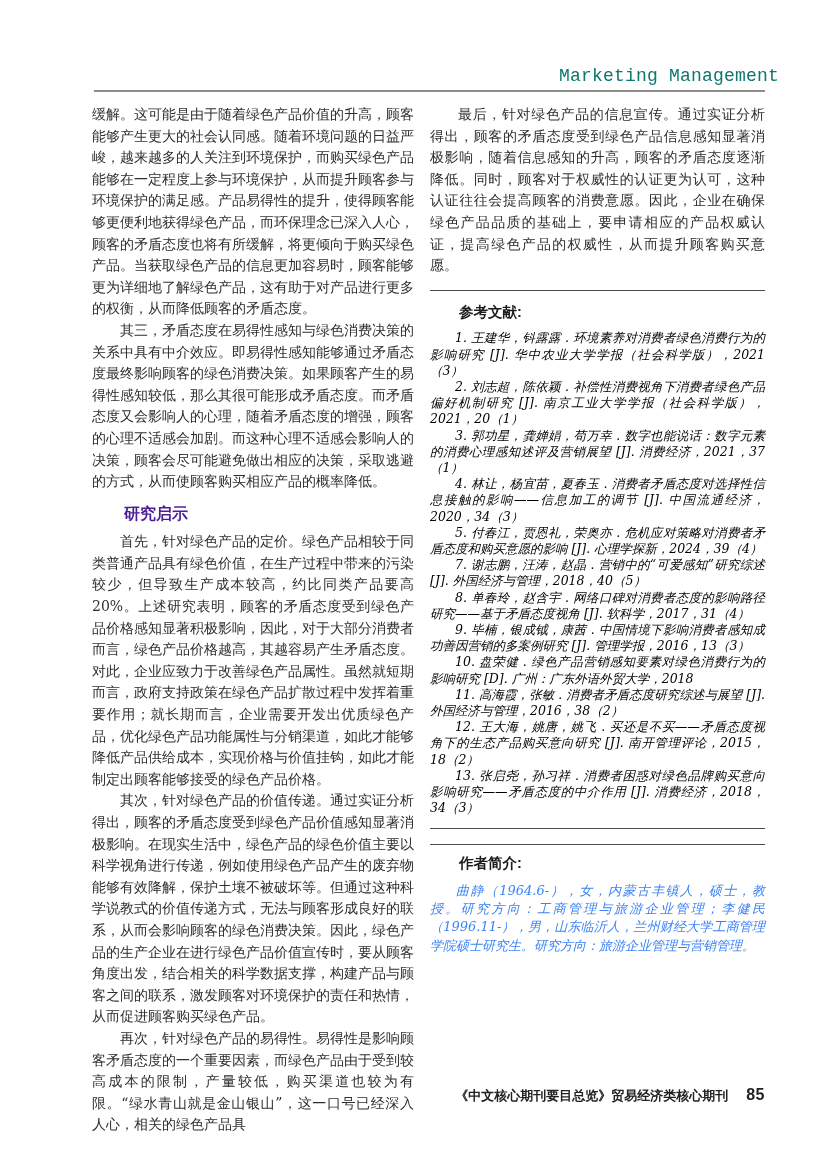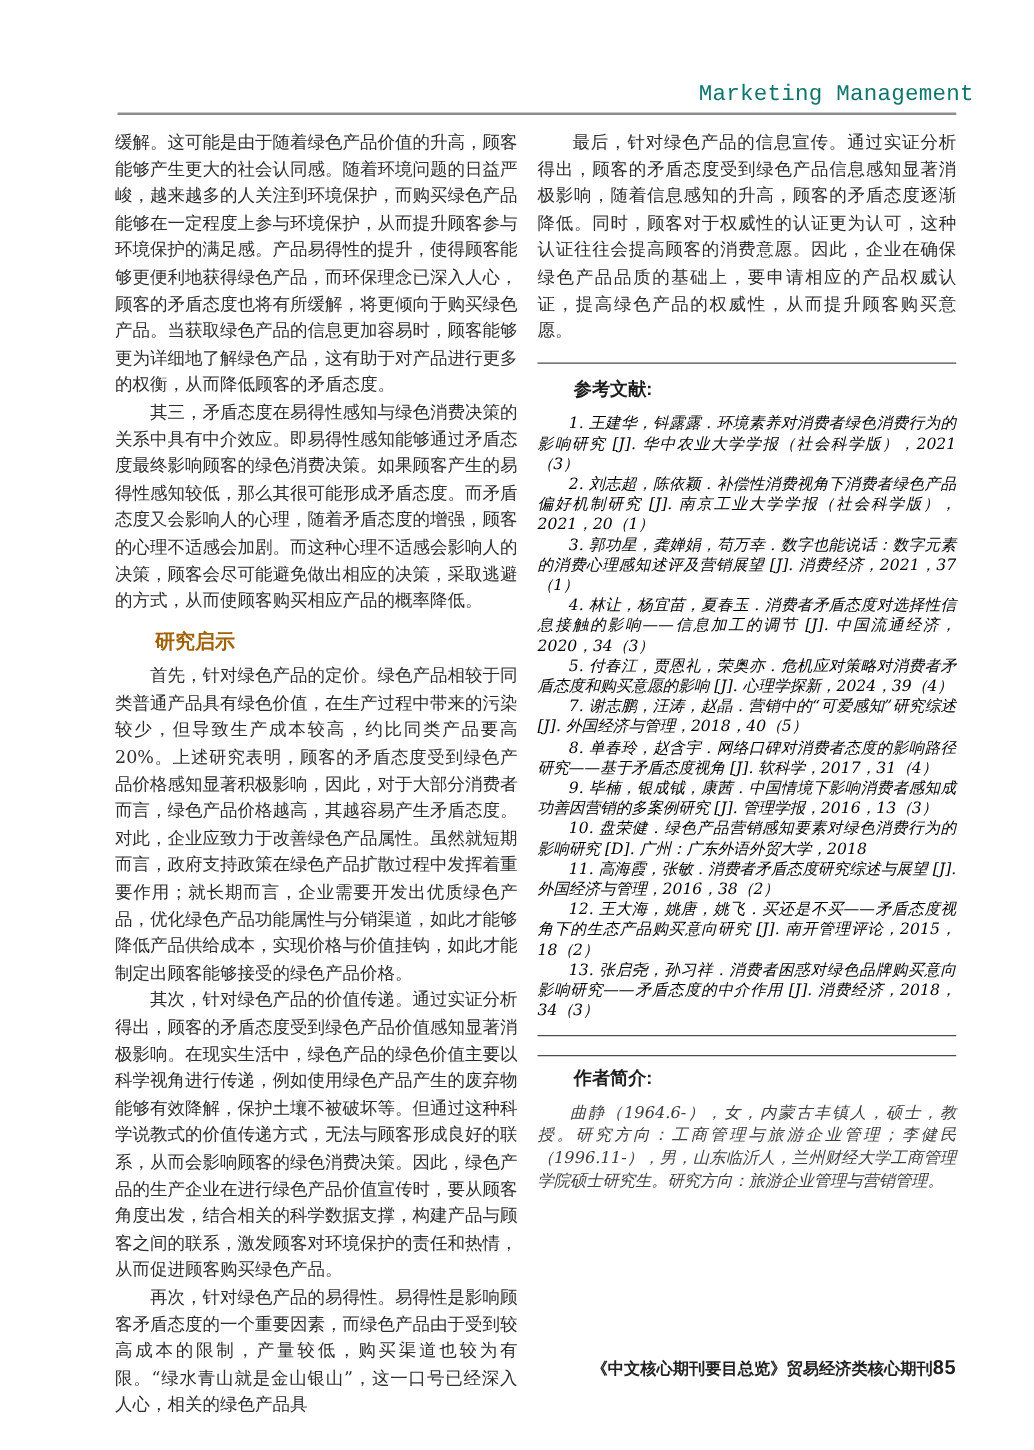--- a/index.html
+++ b/index.html
@@ -28,21 +28,21 @@
     text-align:justify;
     font-size:14px;line-height:21.6px;
     color:#2e2e2e;
   }
   .col-left{left:92px;width:322px;}
   .col-right{left:430px;width:335px;}
   p.body{margin:0;text-indent:2em;}
   p.body.no-indent{text-indent:0;}
   .section-heading{
     font-family:"Liberation Sans", sans-serif;
-    font-size:16px;font-weight:bold;color:#a16207;
+    font-size:16px;font-weight:bold;color:#4c1d95;
     margin:10px 0 7px 0;text-indent:2em;text-align:left;
   }
   
   .references{
     margin-top:13px;
     border-top:1.5px solid #4c4c4c;
     padding-top:9px;
   }
   .ref-heading,.bio-heading{
     font-family:"Liberation Sans", sans-serif;
@@ -58,26 +58,26 @@
   .author-bio{margin-top:12px;}
   .double-rule{
     height:15px;
     border-top:1.5px solid #4c4c4c;
     border-bottom:1.5px solid #4c4c4c;
     margin-bottom:8px;
   }
   .bio-text{
     margin:2px 0 0 0;text-indent:2em;
     font-size:13px;line-height:18.2px;
-    font-style:italic;color:#404040;
+    font-style:italic;color:#3b82f6;
   }
   
   .footer{
     position:absolute;top:1086px;right:62px;
-    display:flex;align-items:baseline;gap:0;
+    display:flex;align-items:baseline;gap:18px;
     font-weight:bold;color:#222;
   }
   .footer .journal-note{font-size:13px;}
   .footer .page-number{
     font-family:"Liberation Sans", sans-serif;
     font-size:16px;letter-spacing:.5px;
   }
 </style>
 </head>
 <body>

